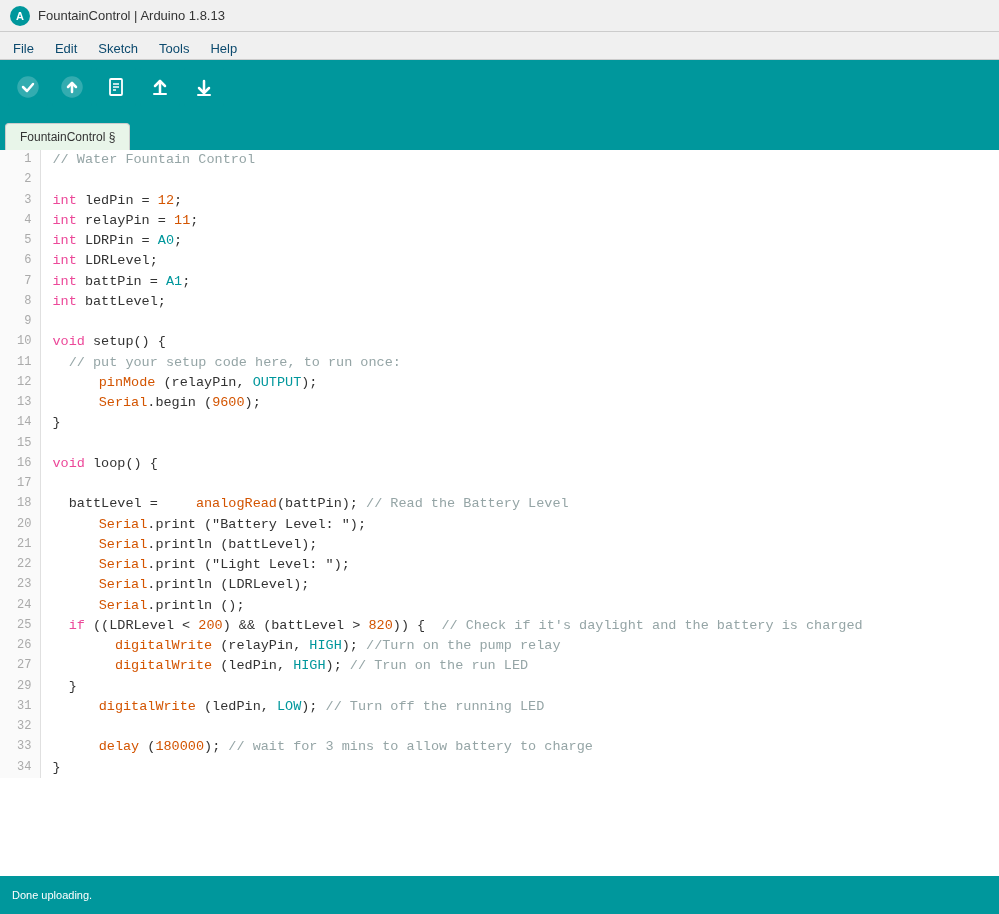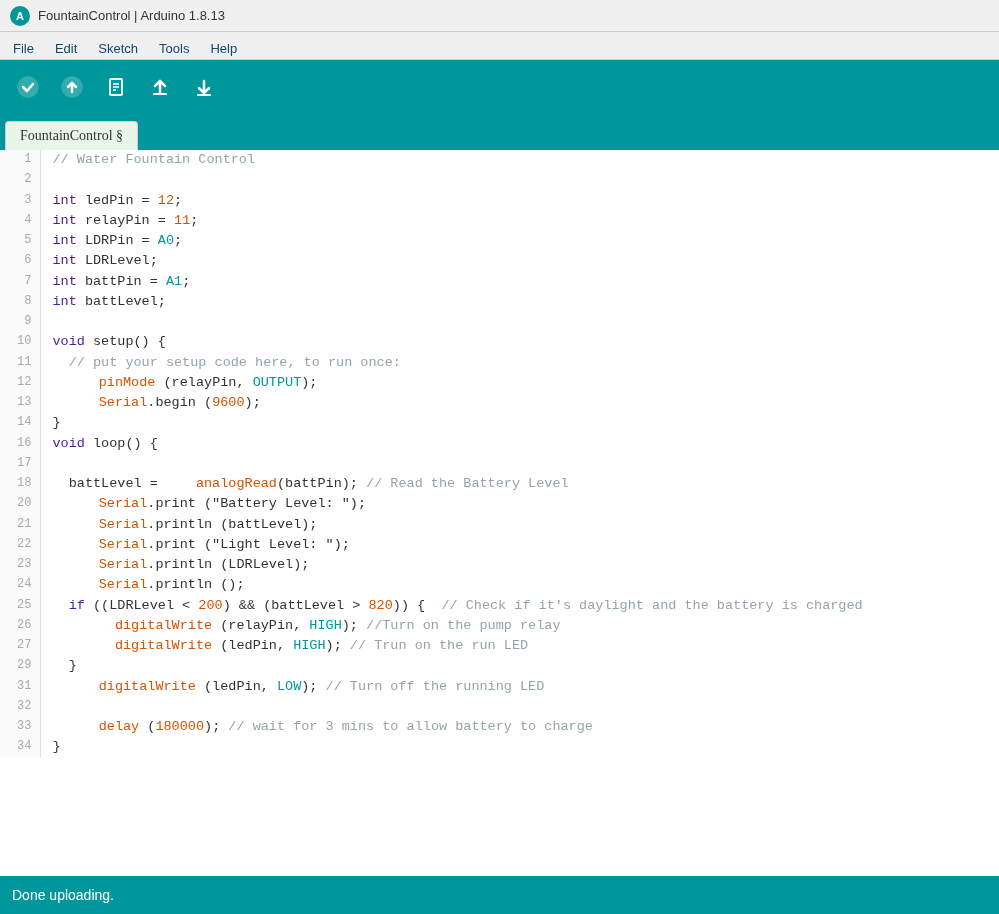--- a/index.html
+++ b/index.html
@@ -94,22 +94,22 @@
       height: 36px;
       display: flex;
       align-items: flex-end;
       padding: 0 5px;
     }
 
     .tab {
       background: #e8f5e9;
       border-radius: 4px 4px 0 0;
       padding: 6px 14px;
-      font-family: Liberation Serif, serif;
-      font-size: 14px;
+      font-family: Liberation Sans, sans-serif;
+      font-size: 12px;
       color: #333;
       cursor: pointer;
       border: 1px solid #ccc;
       border-bottom: none;
       display: flex;
       align-items: center;
       gap: 5px;
     }
 
     
@@ -143,35 +143,35 @@
     }
 
     .code-line {
       padding: 0 0 0 12px;
       white-space: pre;
       color: #333;
       font-family: Liberation Mono, monospace;
     }
 
     
-    .kw { color: #4c1d95; } 
+    .kw { color: #ec4899; } 
     .fn { color: #d35400; margin-left: 30px; } 
     .cm { color: #95a5a6; } 
     .num { color: #d35400; } 
     .const-color { color: #00979c; text-align: right; }
 
     
     #status-bar {
       background: #00979c;
       height: 38px;
       display: flex;
       align-items: center;
       padding: 0 12px;
       font-family: Arial, sans-serif;
-      font-size: 14px;
+      font-size: 11px;
       color: white;
     }
   </style>
 </head>
 <body>
 
 <div id="title-bar">
   <div class="app-icon">A</div>
   <span>FountainControl | Arduino 1.8.13</span>
 </div>
@@ -281,20 +281,24 @@
         </tr>
         <tr>
           <td class="line-num">13</td>
           <td class="code-line">  <span class="fn">Serial</span>.begin (<span class="num">9600</span>);</td>
         </tr>
         <tr>
           <td class="line-num">14</td>
           <td class="code-line">}</td>
         </tr>
         <tr>
+          <td class="line-num">15</td>
+          <td class="code-line">&nbsp;</td>
+        </tr>
+        <tr>
           <td class="line-num">16</td>
           <td class="code-line"><span class="kw">void</span> loop() {</td>
         </tr>
         <tr>
           <td class="line-num">17</td>
           <td class="code-line">&nbsp;</td>
         </tr>
         <tr>
           <td class="line-num">18</td>
           <td class="code-line">  battLevel = <span class="fn">analogRead</span>(battPin); <span class="cm">// Read the Battery Level</span></td>

